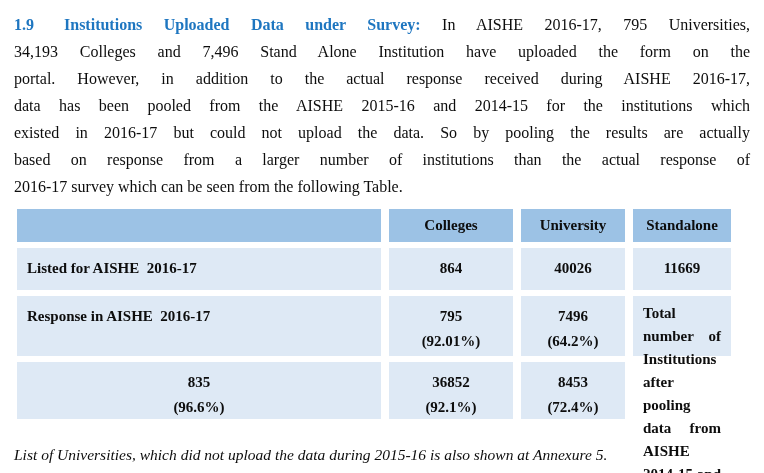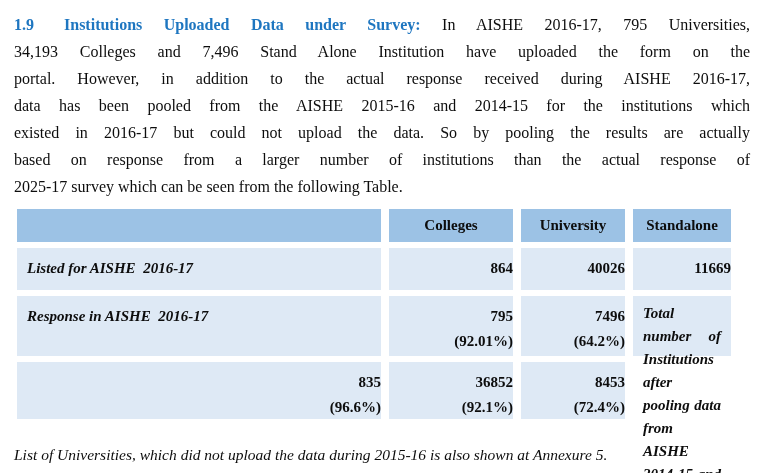--- a/index.html
+++ b/index.html
@@ -50,30 +50,29 @@
     background: var(--hdr-bg);
     display: flex;
     align-items: center;
     justify-content: center;
   }
   .lcell {
     background: var(--row-bg);
     padding: 9px 10px 16px 10px;
     line-height: 23px;
     box-sizing: border-box;
-    font-style: italic;
   }
   .lcell.justify {
     text-align: justify;
     text-align-last: justify;
     padding-top: 6px;
   }
   .ncell {
     background: var(--row-bg);
-    text-align: right;
+    text-align: center;
     padding-top: 9px;
     line-height: 23px;
     box-sizing: border-box;
   }
   .ncell .pct { display: block; margin-top: 2px; }
   .ncell .pct:empty { display: none; }
   .footnote {
     margin: 26px 14px 0 14px;
     font-style: italic;
     font-size: 15.5px;
@@ -85,21 +84,21 @@
 
 <div class="para">
   <div class="line">
     <span class="secnum">1.9</span><span class="heading">Institutions Uploaded Data under Survey:</span><span> In AISHE 2016-17, 795 Universities,</span>
   </div>
   <div class="line">34,193 Colleges and 7,496 Stand Alone Institution have uploaded the form on the</div>
   <div class="line">portal. However, in addition to the actual response received during AISHE 2016-17,</div>
   <div class="line">data has been pooled from the AISHE 2015-16 and 2014-15 for the institutions which</div>
   <div class="line">existed in 2016-17 but could not upload the data. So by pooling the results are actually</div>
   <div class="line">based on response from a larger number of institutions than the actual response of</div>
-  <div class="line last">2025-17 survey which can be seen from the following Table.</div>
+  <div class="line last">2016-17 survey which can be seen from the following Table.</div>
 </div>
 
 <div class="tbl">
 
   <div class="hcell"></div>
   <div class="hcell">Colleges</div>
   <div class="hcell">University</div>
   <div class="hcell">Standalone</div>
 
   <div class="lcell">Listed for AISHE&nbsp; 2016-17</div>

